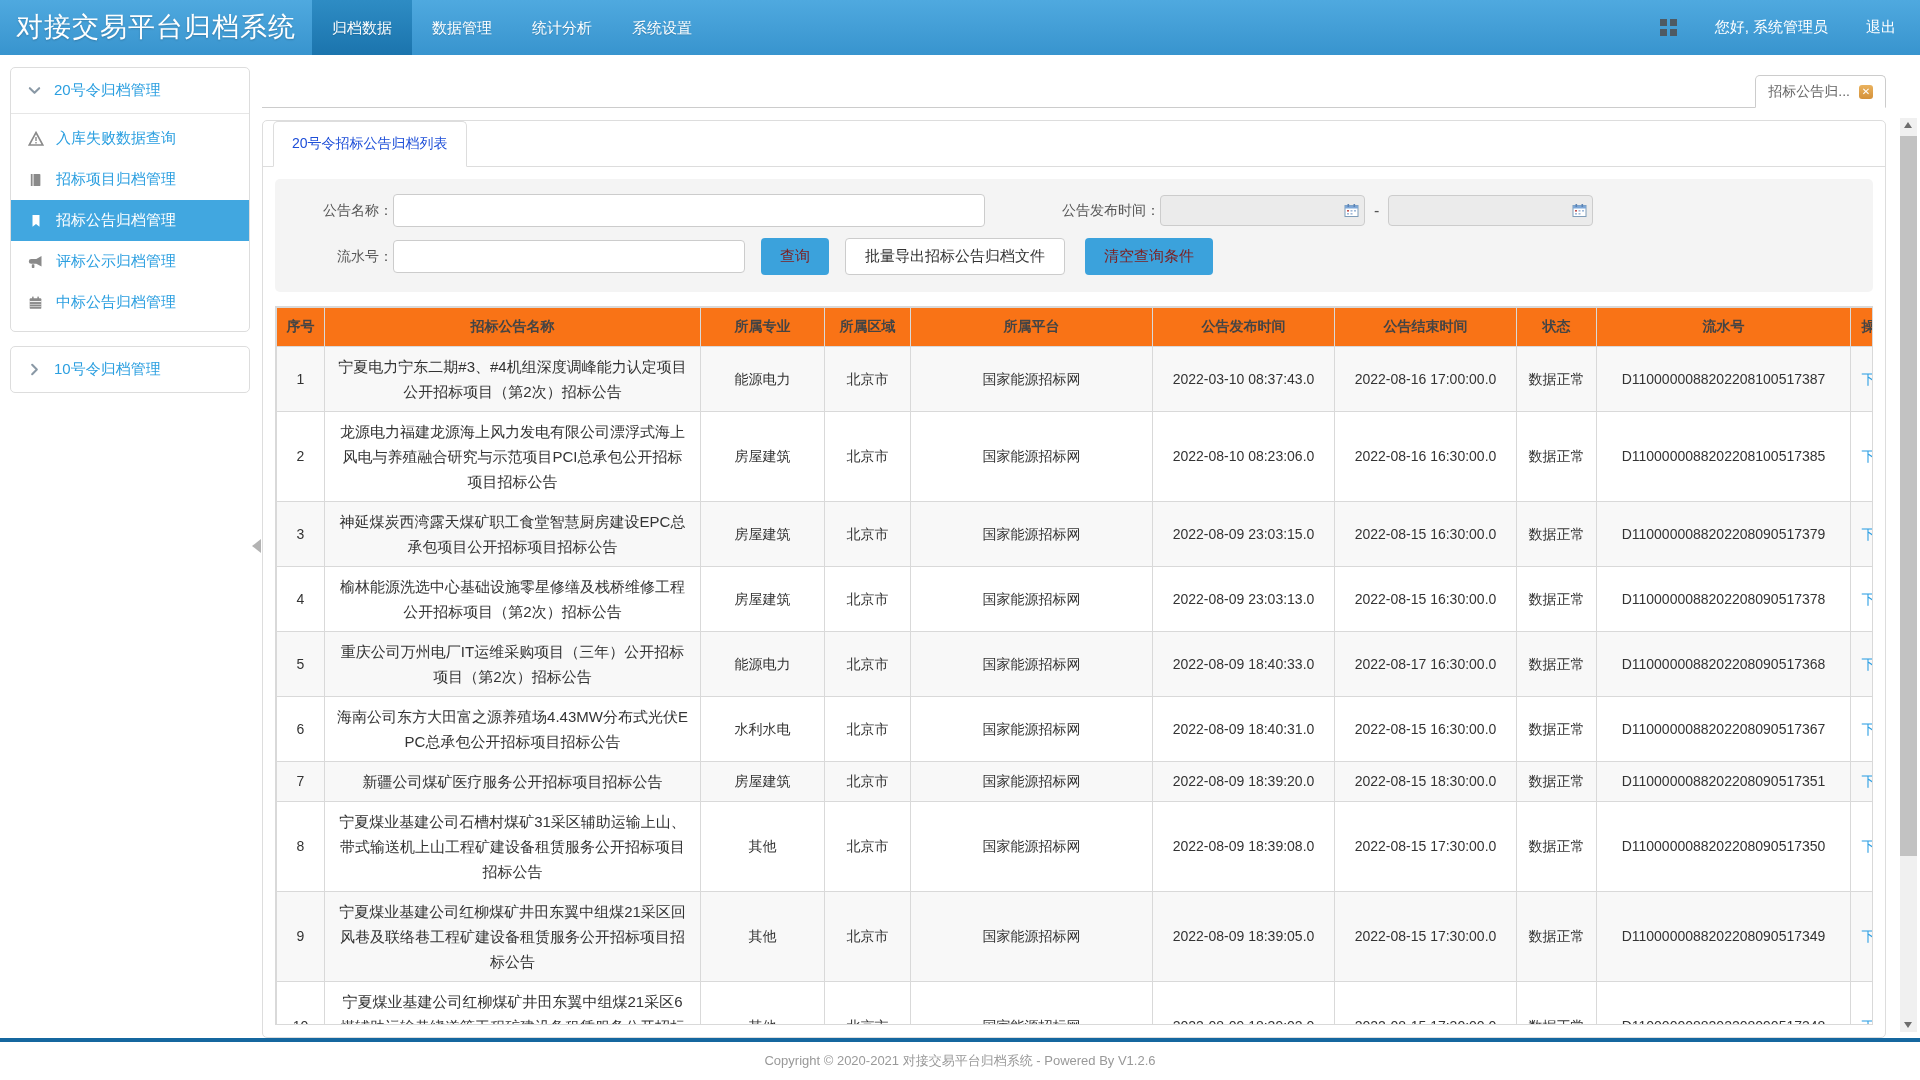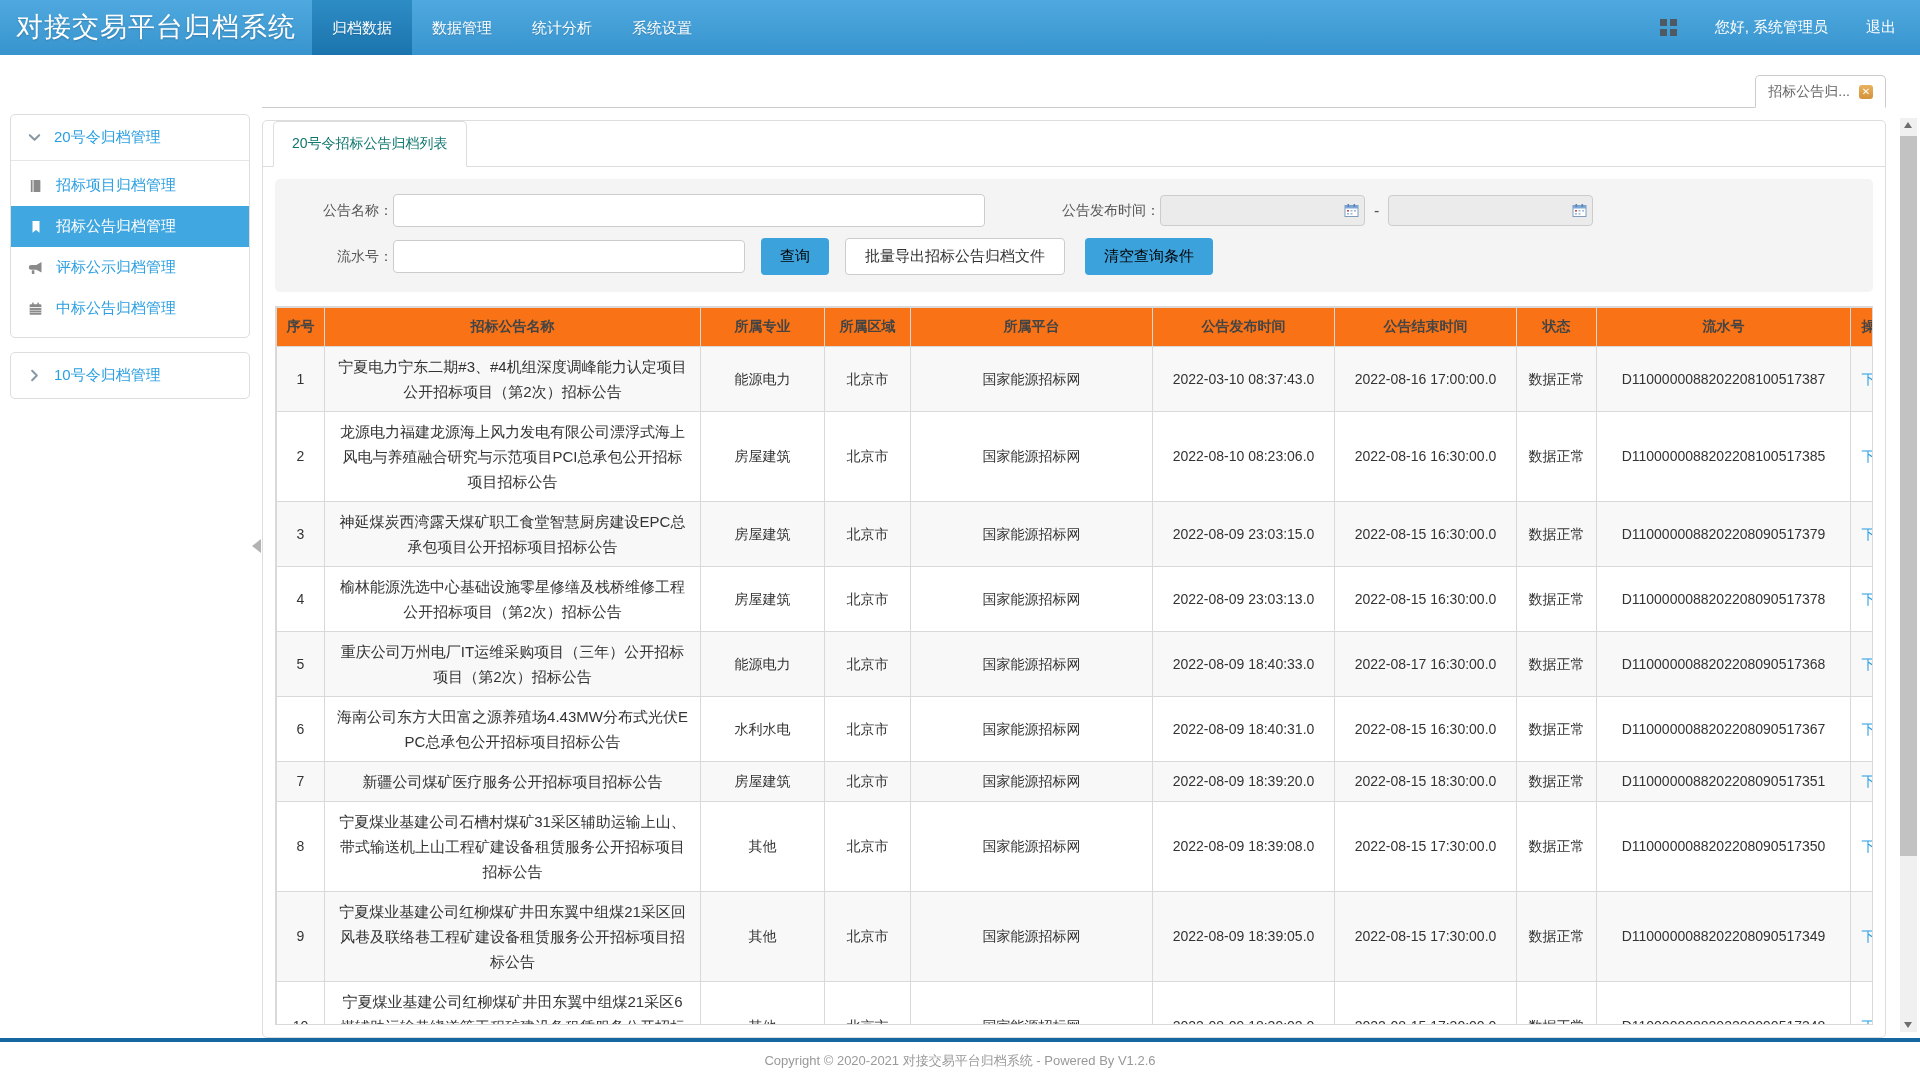--- a/index.html
+++ b/index.html
@@ -14,52 +14,52 @@
   .nav { display:flex; }
   .nav-item { padding:0 20px; line-height:55px; font-size:15px; cursor:pointer; text-shadow:0 1px 1px rgba(0,0,0,.15); }
   .nav-item.active { background:linear-gradient(180deg,#2e8cc4,#1b74ad); }
   .header-right { margin-left:auto; display:flex; align-items:center; gap:38px; padding-right:24px; font-size:15px; }
   .grid-icon { width:17px; height:17px; display:grid; grid-template-columns:7px 7px; grid-template-rows:7px 7px; gap:3px; cursor:pointer; }
   .grid-icon span { background:#4e5a63; }
   .logout { cursor:pointer; }
   .greeting { cursor:default; }
   
   .layout { display:flex; height:983px; position:relative; }
-  .sidebar { width:250px; padding:12px 0 8px 10px; flex-shrink:0;margin-top:47px; }
+  .sidebar { width:250px; padding:12px 0 8px 10px; flex-shrink:0; }
   .side-panel { border:1px solid #ddd; border-radius:5px; background:#fff; margin-bottom:14px; overflow:hidden; }
   .side-panel-header { display:flex; align-items:center; gap:12px; padding:13px 16px; color:#2b9fe0; font-size:15px; cursor:pointer; }
   .side-panel-header.with-sep { border-bottom:1px solid #e6e6e6; }
   .side-panel-header .icon { color:#8a99a6; display:flex; }
   .side-item { display:flex; align-items:center; gap:12px; padding:0 16px; height:41px; color:#2b9fe0; font-size:15px; cursor:pointer; }
   .side-item .icon { color:#8a8a8a; width:17px; display:flex; justify-content:center; }
   .side-item.active { background:#41a7e0; color:#fff; }
   .side-item.active .icon { color:#fff; }
   .side-items { padding:4px 0 8px; }
   .collapse-handle { position:absolute; left:245px; top:484px; width:0; height:0; border:7px solid transparent; border-right:9px solid #b3b3b3; cursor:pointer; }
   
   .main { flex:1; padding:20px 34px 0 12px; display:flex; flex-direction:column; min-width:0; }
   .tabbar { height:33px; border-bottom:1px solid #ccc; display:flex; padding-left:2px; flex-shrink:0;justify-content:flex-end; }
   .tab { display:flex; align-items:center; gap:9px; background:#fff; border:1px solid #ccc; border-bottom:1px solid #fff; border-radius:5px 5px 0 0; padding:0 12px; font-size:14px; color:#666; margin-bottom:-1px; cursor:pointer; }
   .tab-close { width:14px; height:14px; background:linear-gradient(180deg,#eab25e,#d4913a); border-radius:3px; color:#fff; font-size:10px; line-height:13px; text-align:center; cursor:pointer; font-weight:bold; }
   .content-panel { margin-top:12px; border:1px solid #ddd; border-radius:5px; flex:1; display:flex; flex-direction:column; overflow:hidden; background:#fff; min-height:0; }
   .panel-head { border-bottom:1px solid #ddd; padding-left:10px; display:flex; flex-shrink:0; }
-  .panel-tab { background:#fff; border:1px solid #ddd; border-bottom:1px solid #fff; border-radius:5px 5px 0 0; margin-bottom:-1px; padding:13px 18px; font-size:14px; color:#0f766e; cursor:default; }
+  .panel-tab { background:#fff; border:1px solid #ddd; border-bottom:1px solid #fff; border-radius:5px 5px 0 0; margin-bottom:-1px; padding:13px 18px; font-size:14px; color:#1d4ed8; cursor:default; }
   
   .search-box { background:#f4f4f4; border-radius:5px; margin:12px; padding:15px 0 6px; flex-shrink:0; }
   .form-row { display:flex; align-items:center; margin-bottom:11px; }
   .form-label { width:118px; text-align:right; color:#555; font-size:14px; flex-shrink:0; }
   .text-input { height:33px; border:1px solid #ccc; border-radius:4px; background:#fff; padding:0 8px; font-size:14px; outline:none; }
   .input-name { width:592px; }
   .input-serial { width:352px; }
   .date-label { width:175px; text-align:right; color:#555; font-size:14px; flex-shrink:0; }
   .date-input { width:205px; height:31px; background:#ebebeb; border:1px solid #ccc; border-radius:4px; position:relative; cursor:default; }
   .date-input .cal { position:absolute; right:5px; top:7px; cursor:pointer; }
   .range-dash { margin:0 9px; color:#555; }
   .btn { height:37px; border-radius:4px; font-size:15px; padding:0 19px; border:none; cursor:pointer; font-family:inherit; }
-  .btn-primary { background:#3ba2dc; color:#000000; }
+  .btn-primary { background:#3ba2dc; color:#7f1d1d; }
   .btn-default { background:#fff; border:1px solid #ccc; color:#333; }
   .ml16 { margin-left:16px; } .ml20 { margin-left:20px; }
   
   .table-wrap { margin:2px 12px 12px; border:1px solid #d9d9d9; flex:1; overflow:hidden; min-height:0; }
   table { width:100%; border-collapse:collapse; table-layout:fixed; font-size:14px; color:#333; }
   th { background:#f97316; border:1px solid #d9d9d9; height:39px; font-weight:600; color:#444; font-size:14px; padding:0 4px; }
   td { border:1px solid #d9d9d9; text-align:center; padding:7px 8px; line-height:25px; word-break:break-all; }
   tr.odd td { background:#f8f8f8; }
   td.name-cell { font-size:15px; padding:7px 12px; }
   a.download { color:#2d9fe3; text-decoration:none; cursor:pointer; }
@@ -105,20 +105,30 @@
     <div class="side-panel">
       <div class="side-panel-header with-sep">
         <span class="icon">
           <svg width="15" height="15" viewBox="0 0 16 16">
               <path d="M3 5.5 L8 10.5 L13 5.5" stroke="currentColor" stroke-width="2.2" fill="none" stroke-linecap="round" stroke-linejoin="round"></path>
             </svg>
         </span>
         <span>20号令归档管理</span>
       </div>
       <div class="side-items">
+        <div class="side-item">
+          <span class="icon">
+            <svg width="16" height="16" viewBox="0 0 16 16">
+                <path d="M8 1.5 L14.8 14 H1.2 Z" fill="none" stroke="currentColor" stroke-width="1.6"></path>
+                <rect x="7.3" y="6" width="1.4" height="4" fill="currentColor"></rect>
+                <rect x="7.3" y="11" width="1.4" height="1.5" fill="currentColor"></rect>
+              </svg>
+          </span>
+          <span>入库失败数据查询</span>
+        </div>
         <div class="side-item">
           <span class="icon">
             <svg width="15" height="16" viewBox="0 0 16 16">
                 <path d="M3 1.5 h9.2 a1 1 0 0 1 1 1 v11 a1 1 0 0 1 -1 1 H3 z" fill="currentColor"></path>
                 <rect x="4.8" y="1.5" width="1.2" height="13" fill="#fff" opacity="0.85"></rect>
               </svg>
           </span>
           <span>招标项目归档管理</span>
         </div>
         <div class="side-item active">

